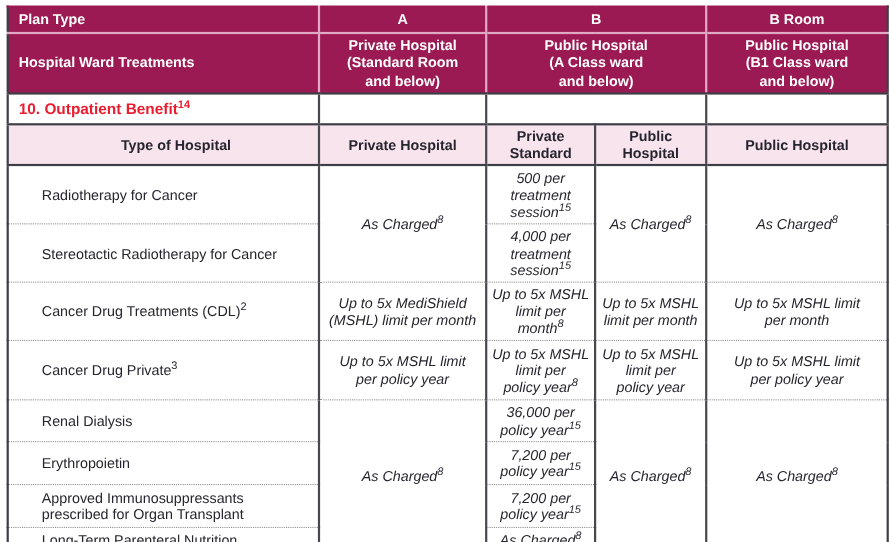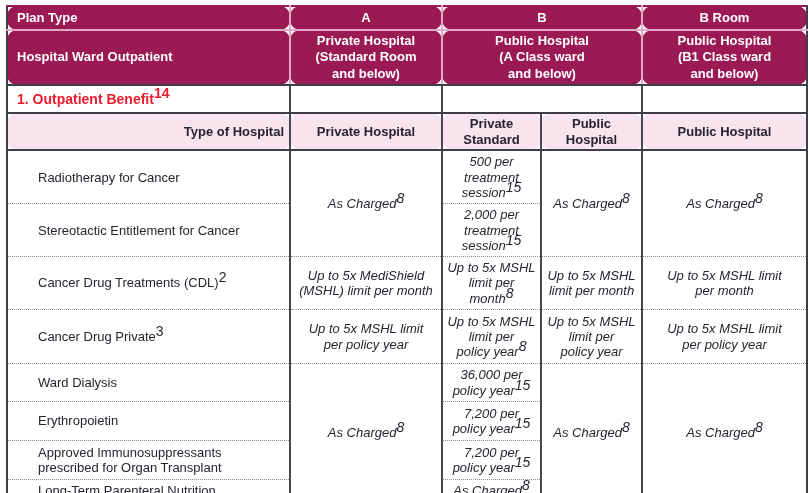--- a/index.html
+++ b/index.html
@@ -12,21 +12,21 @@
   }
   .wrap { position: absolute; left: 6px; top: 5px; }
   table {
     border-collapse: collapse;
     table-layout: fixed;
     width: 800px;
     border-left: 2px solid #3E3E46;
     border-right: 2px solid #3E3E46;
     border-top: 2px solid #9B1A53;
   }
-  td, th { font-size: 13px; line-height: 1.18; vertical-align: middle; padding: 2px 5px; border-radius: 10px; }
+  td, th { font-size: 13px; line-height: 1.18; vertical-align: middle; padding: 2px 5px; }
 
   
   tr.hr th {
     background: #9B1A53; color: #ffffff;
     font-weight: bold; text-align: center;
   }
   tr.hr th.c0 { text-align: left; padding-left: 9px; }
   tr.hr th.hdiv { border-left: 2px solid #E2A9C7; }
   tr.hr1 th { border-bottom: 2px solid #E2A9C7; }
   tr.hr2 th { border-bottom: 2px solid #3E3E46; line-height: 1.25; }
@@ -36,30 +36,30 @@
   td.seclabel {
     color: #EC1C2E; font-weight: bold; font-size: 14px;
     text-align: left; padding-left: 9px;
   }
 
   
   tr.typ td {
     background: #F8E4ED; font-weight: bold; text-align: center;
     border-bottom: 2px solid #3E3E46; line-height: 1.2;
   }
-  tr.typ td.c0 { text-align: right; padding-left: 28px; }
+  tr.typ td.c0 { text-align: center; padding-left: 28px; }
 
   
   .vb  { border-left: 2px solid #47474F; }
   .lbl { text-align: left; padding-left: 30px; padding-right: 8px; margin-left: 28px; }
   .val { text-align: center; padding: 3px 4px; font-style: italic; }
   .pre { white-space: pre-line; }
   .dt  { border-top: 1px dotted #8F8F8F; }
   .ge  { border-bottom: 2px solid #3E3E46; }
-  sup  { font-size: 14px; vertical-align: super; line-height: 0; }
+  sup  { font-size: 10px; vertical-align: super; line-height: 0; }
 </style>
 </head>
 <body>
 
 <div class="wrap">
 <table>
   <colgroup>
     <col style="width:283px">
         <col style="width:152px">
         <col style="width:99px">
@@ -69,34 +69,34 @@
 
   <tbody>
         <tr class="hr hr1" style="height:24px">
     <th class="c0">Plan Type</th>
     <th class="hdiv">A</th>
     <th class="hdiv" colspan="2">B</th>
     <th class="hdiv">B Room</th>
   </tr>
 
   <tr class="hr hr2" style="height:55px">
-    <th class="c0">Hospital Ward Outpatient</th>
+    <th class="c0">Hospital Ward Treatments</th>
     <th class="hdiv pre">Private Hospital
 (Standard Room
 and below)</th>
     <th class="hdiv pre" colspan="2">Public Hospital
 (A Class ward
 and below)</th>
     <th class="hdiv pre">Public Hospital
 (B1 Class ward
 and below)</th>
   </tr>
 
   <tr class="sec" style="height:28px">
-    <td class="seclabel"><span>1. Outpatient Benefit</span><sup>14</sup></td>
+    <td class="seclabel"><span>10. Outpatient Benefit</span><sup>14</sup></td>
     <td class="vb"></td>
     <td class="vb" colspan="2"></td>
     <td class="vb"></td>
   </tr>
 
   <tr class="typ" style="height:36px">
     <td class="c0">Type of Hospital</td>
     <td class="vb">Private Hospital</td>
     <td class="vb pre">Private
 Standard</td>
@@ -109,22 +109,22 @@
     <td class="lbl"><span>Radiotherapy for Cancer</span></td>
     <td class="vb val" rowspan="2"><span class="pre">As Charged</span><sup>8</sup></td>
     <td class="vb val"><span class="pre">500 per
 treatment
 session</span><sup>15</sup></td>
     <td class="vb val" rowspan="2"><span class="pre">As Charged</span><sup>8</sup></td>
     <td class="vb val" rowspan="2"><span class="pre">As Charged</span><sup>8</sup></td>
   </tr>
 
   <tr style="height:49px">
-    <td class="lbl dt"><span>Stereotactic Entitlement for Cancer</span></td>
-    <td class="vb val dt"><span class="pre">2,000 per
+    <td class="lbl dt"><span>Stereotactic Radiotherapy for Cancer</span></td>
+    <td class="vb val dt"><span class="pre">4,000 per
 treatment
 session</span><sup>15</sup></td>
   </tr>
 
   <tr style="height:46px">
     <td class="lbl dt"><span>Cancer Drug Treatments (CDL)</span><sup>2</sup></td>
     <td class="vb val dt"><span class="pre">Up to 5x MediShield
 (MSHL) limit per month</span></td>
     <td class="vb val dt"><span class="pre">Up to 5x MSHL
 limit per month</span><sup>8</sup></td>
@@ -142,21 +142,21 @@
 limit per
 policy year</span><sup>8</sup></td>
     <td class="vb val dt"><span class="pre">Up to 5x MSHL
 limit per
 policy year</span></td>
     <td class="vb val dt"><span class="pre">Up to 5x MSHL limit
 per policy year</span></td>
   </tr>
 
   <tr style="height:38px">
-    <td class="lbl dt"><span>Ward Dialysis</span></td>
+    <td class="lbl dt"><span>Renal Dialysis</span></td>
     <td class="vb val dt ge" rowspan="4"><span class="pre">As Charged</span><sup>8</sup></td>
     <td class="vb val dt"><span class="pre">36,000 per
 policy year</span><sup>15</sup></td>
     <td class="vb val dt ge" rowspan="4"><span class="pre">As Charged</span><sup>8</sup></td>
     <td class="vb val dt ge" rowspan="4"><span class="pre">As Charged</span><sup>8</sup></td>
   </tr>
 
   <tr style="height:39px">
     <td class="lbl dt"><span>Erythropoietin</span></td>
     <td class="vb val dt"><span class="pre">7,200 per

